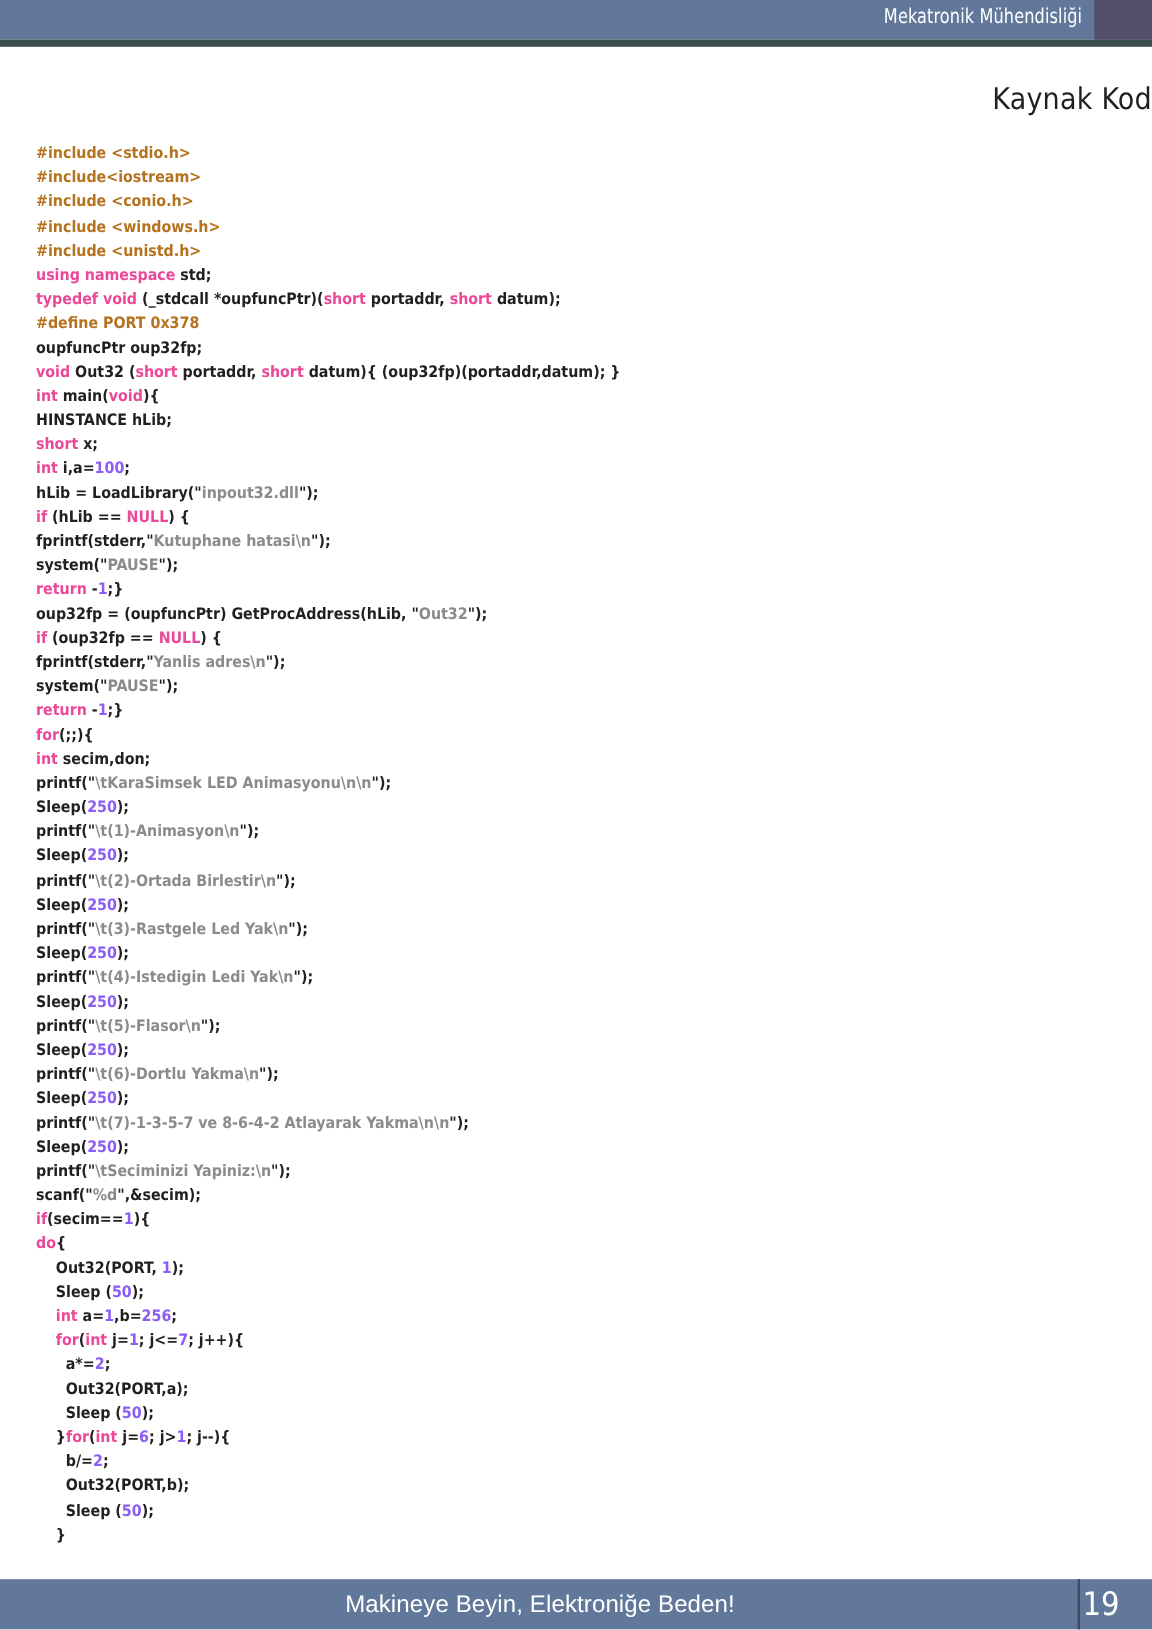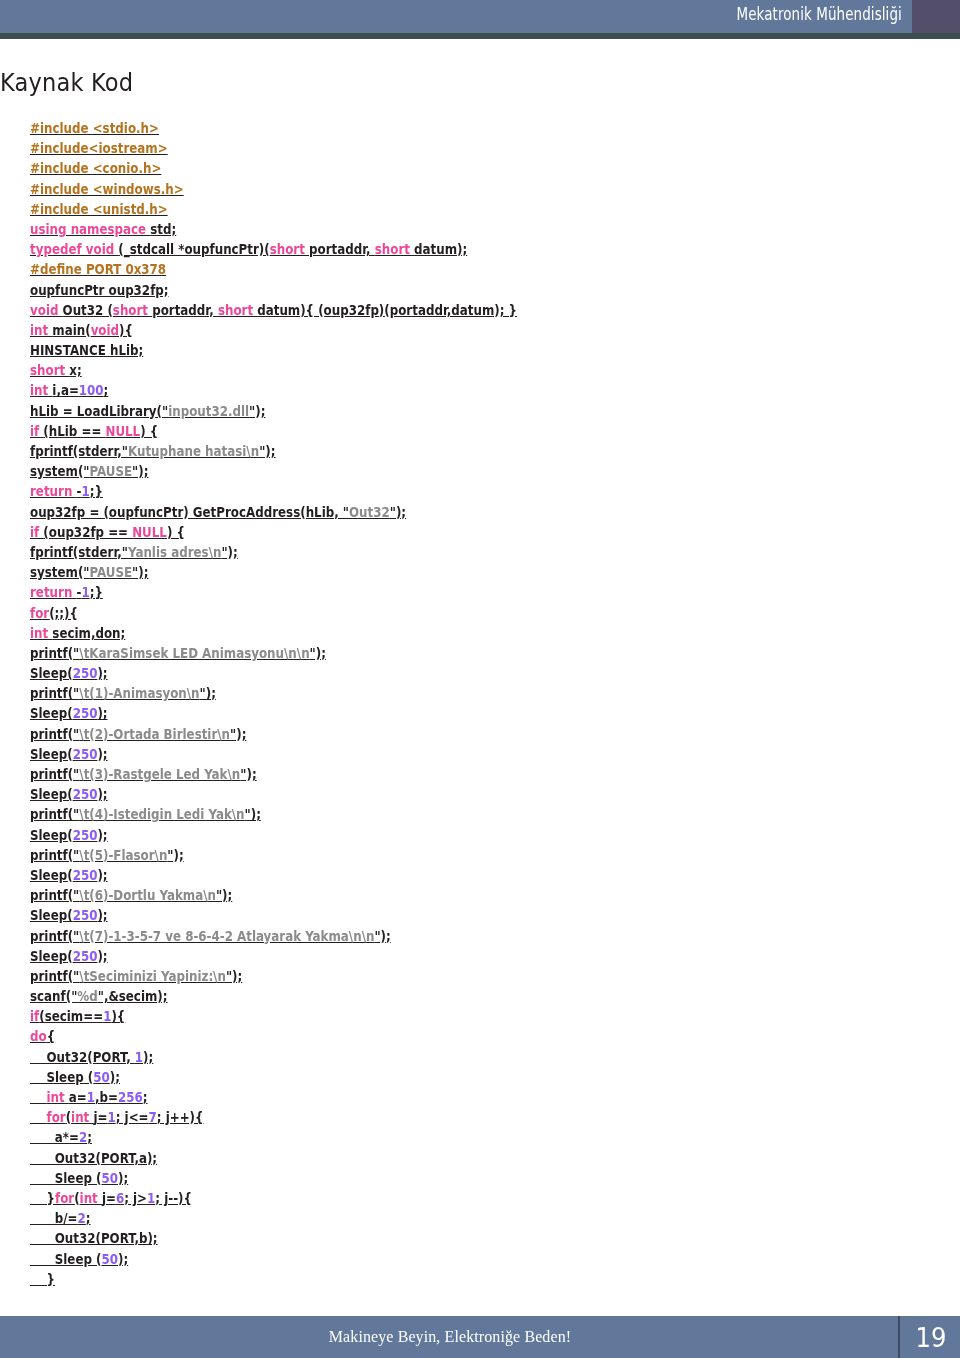--- a/index.html
+++ b/index.html
@@ -49,21 +49,21 @@
     height: 6px;
     background: #3b4f4e;
   }
 
   
   .page-title {
     position: absolute;
     top: 68px;
     left: 0;
     width: 960px;
-    text-align: left;
+    text-align: right;
     font-size: 25px;
     color: #231f20;
     font-family: "DejaVu Sans Condensed", "Liberation Sans", sans-serif;
     letter-spacing: 0.2px;
   }
 
   
   .code-block {
     position: absolute;
     top: 119px;
@@ -72,21 +72,20 @@
     font-family: "DejaVu Sans Condensed", "Liberation Sans", sans-serif;
     font-size: 13.2px;
     font-weight: bold;
     line-height: 20.2px;
     color: #231f20;
     white-space: pre;
   }
   .code-line {
     white-space: pre;
     height: 20.2px;
-    text-decoration: underline;
   }
   .k  { color: #ec4899; }  
   .pp { color: #b5731f; }  
   .n  { color: #8b5cf6; }  
   .s  { color: #8b8b8b; margin-top: 32px; }  
   .d  { color: #231f20; }  
 
   
   .footer-band {
     position: absolute;
@@ -96,40 +95,39 @@
     background: #61789a;
   }
   .footer-text {
     position: absolute;
     bottom: 0; left: 0;
     width: 900px;
     height: 42px;
     line-height: 42px;
     text-align: center;
     color: #ffffff;
-    font-size: 16px;
-    font-family: Liberation Serif, serif;
+    font-size: 20px;
+    font-family: Liberation Sans, sans-serif;
     letter-spacing: 0.1px;
   }
   .footer-divider {
     position: absolute;
     bottom: 0;
     right: 60px;
     width: 2px;
     height: 42px;
     background: #3f4a60;
   }
   .footer-page-number {
     position: absolute;
     bottom: 0;
     right: 0;
     width: 58px;
     height: 42px;
     line-height: 44px;
-    text-align: center;
     color: #ffffff;
     font-size: 27px;
     font-family: "DejaVu Sans Condensed", "Liberation Sans", sans-serif;
   }
 </style>
 </head>
 <body>
 
 <div class="header-band"></div>
 <div class="header-right-block"></div>

